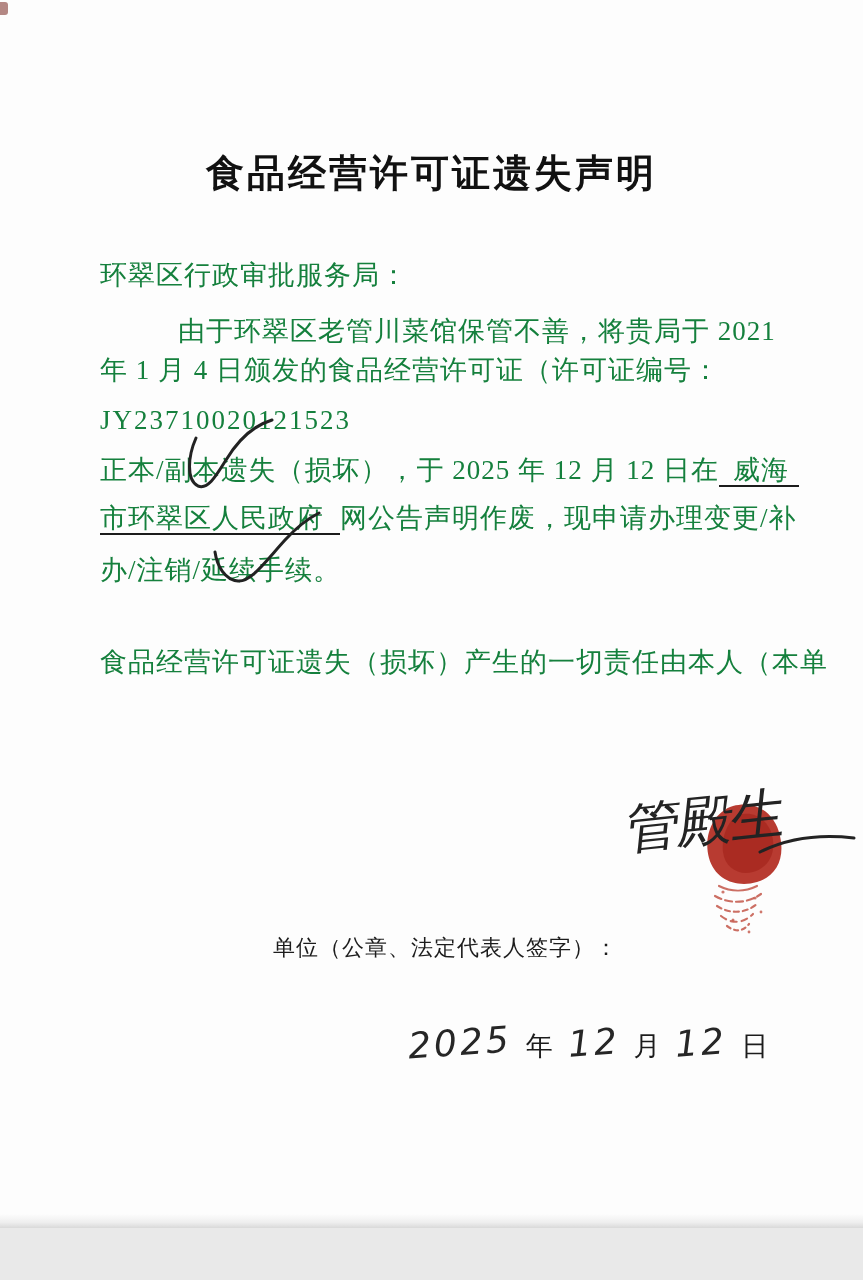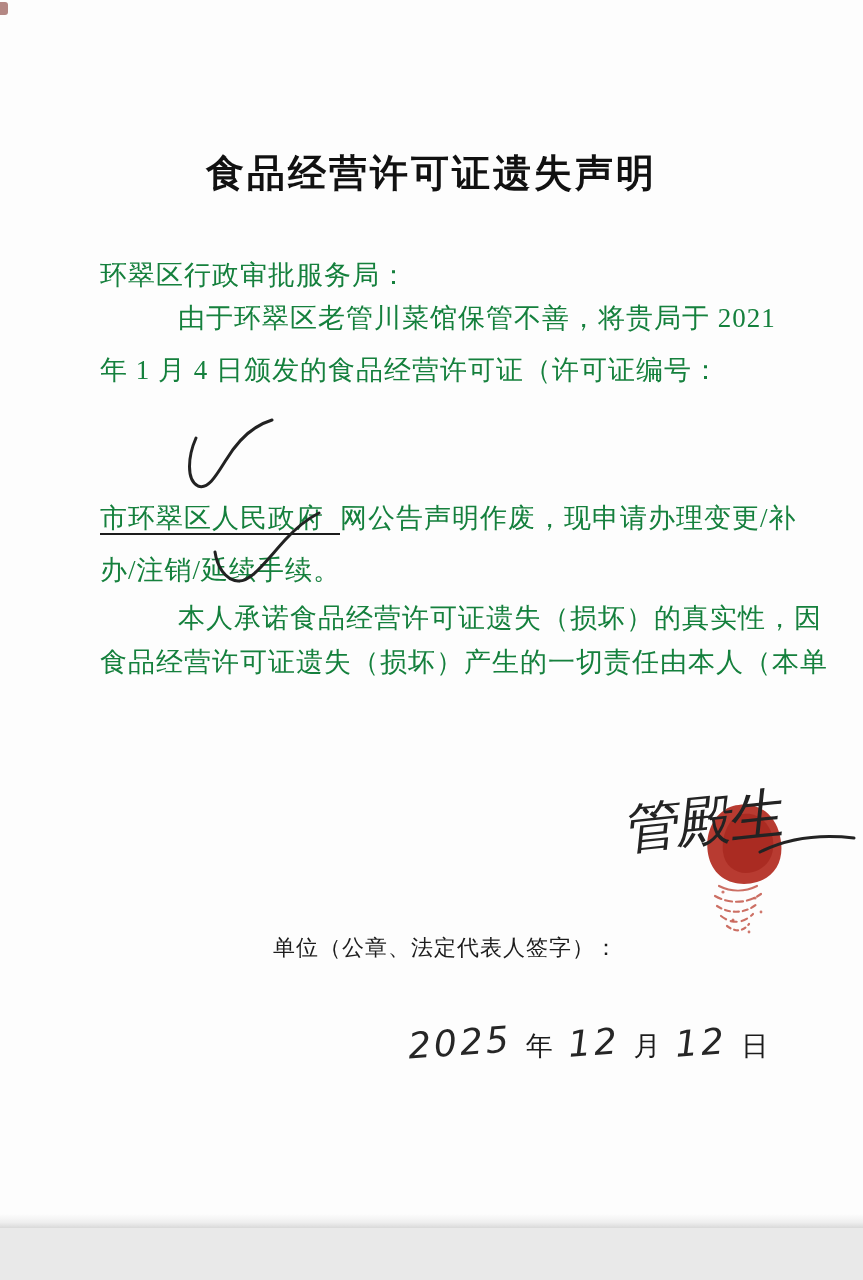--- a/index.html
+++ b/index.html
@@ -98,30 +98,31 @@
 <body>
 
 <div class="page">
 
   <div class="corner-smudge"></div>
 
   <div class="doc-title">食品经营许可证遗失声明</div>
 
   <div class="line" style="top:257px">环翠区行政审批服务局：</div>
 
-  <div class="line indent" style="top:300px">由于环翠区老管川菜馆保管不善，将贵局于 2021</div>
+  <div class="line indent" style="top:313px">由于环翠区老管川菜馆保管不善，将贵局于 2021</div>
   <div class="line" style="top:352px">年 1 月 4 日颁发的食品经营许可证（许可证编号：</div>
 
+  <div class="line license" style="top:405px">JY23710020121523</div>
 
+  <div class="line" style="top:452px"><span>正本/</span><span>副本</span><span>遗失（损坏），于 2025 年 12 月 12 日在</span><span class="u-end">威海</span></div>
 
   <div class="line" style="top:500px"><span class="u-start">市环翠区人民政府</span><span>网公告声明作废，现申请办理变更/补</span></div>
 
   <div class="line" style="top:552px"><span>办/注销/</span><span>延续</span><span>手续。</span></div>
 
-  <div class="line indent" style="top:600px">本人承诺食品经营许可证遗失（损坏）的真实性，因</div>
   <div class="line" style="top:644px">食品经营许可证遗失（损坏）产生的一切责任由本人（本单</div>
 
   <svg class="tick-svg" style="left:168px; top:418px" width="110" height="82" viewBox="0 0 110 82">
     <path d="M 28 20 C 20 38 18 62 30 68 C 40 72 48 58 58 42 C 70 22 84 8 104 2" fill="none" stroke="#222" stroke-width="3" stroke-linecap="round"></path>
   </svg>
 
   <svg class="tick-svg" style="left:193px; top:510px" width="130" height="80" viewBox="0 0 130 80">
     <path d="M 22 42 C 24 56 32 70 45 71 C 58 72 72 52 92 30 C 102 19 114 9 126 3" fill="none" stroke="#222" stroke-width="3" stroke-linecap="round"></path>
   </svg>
 

